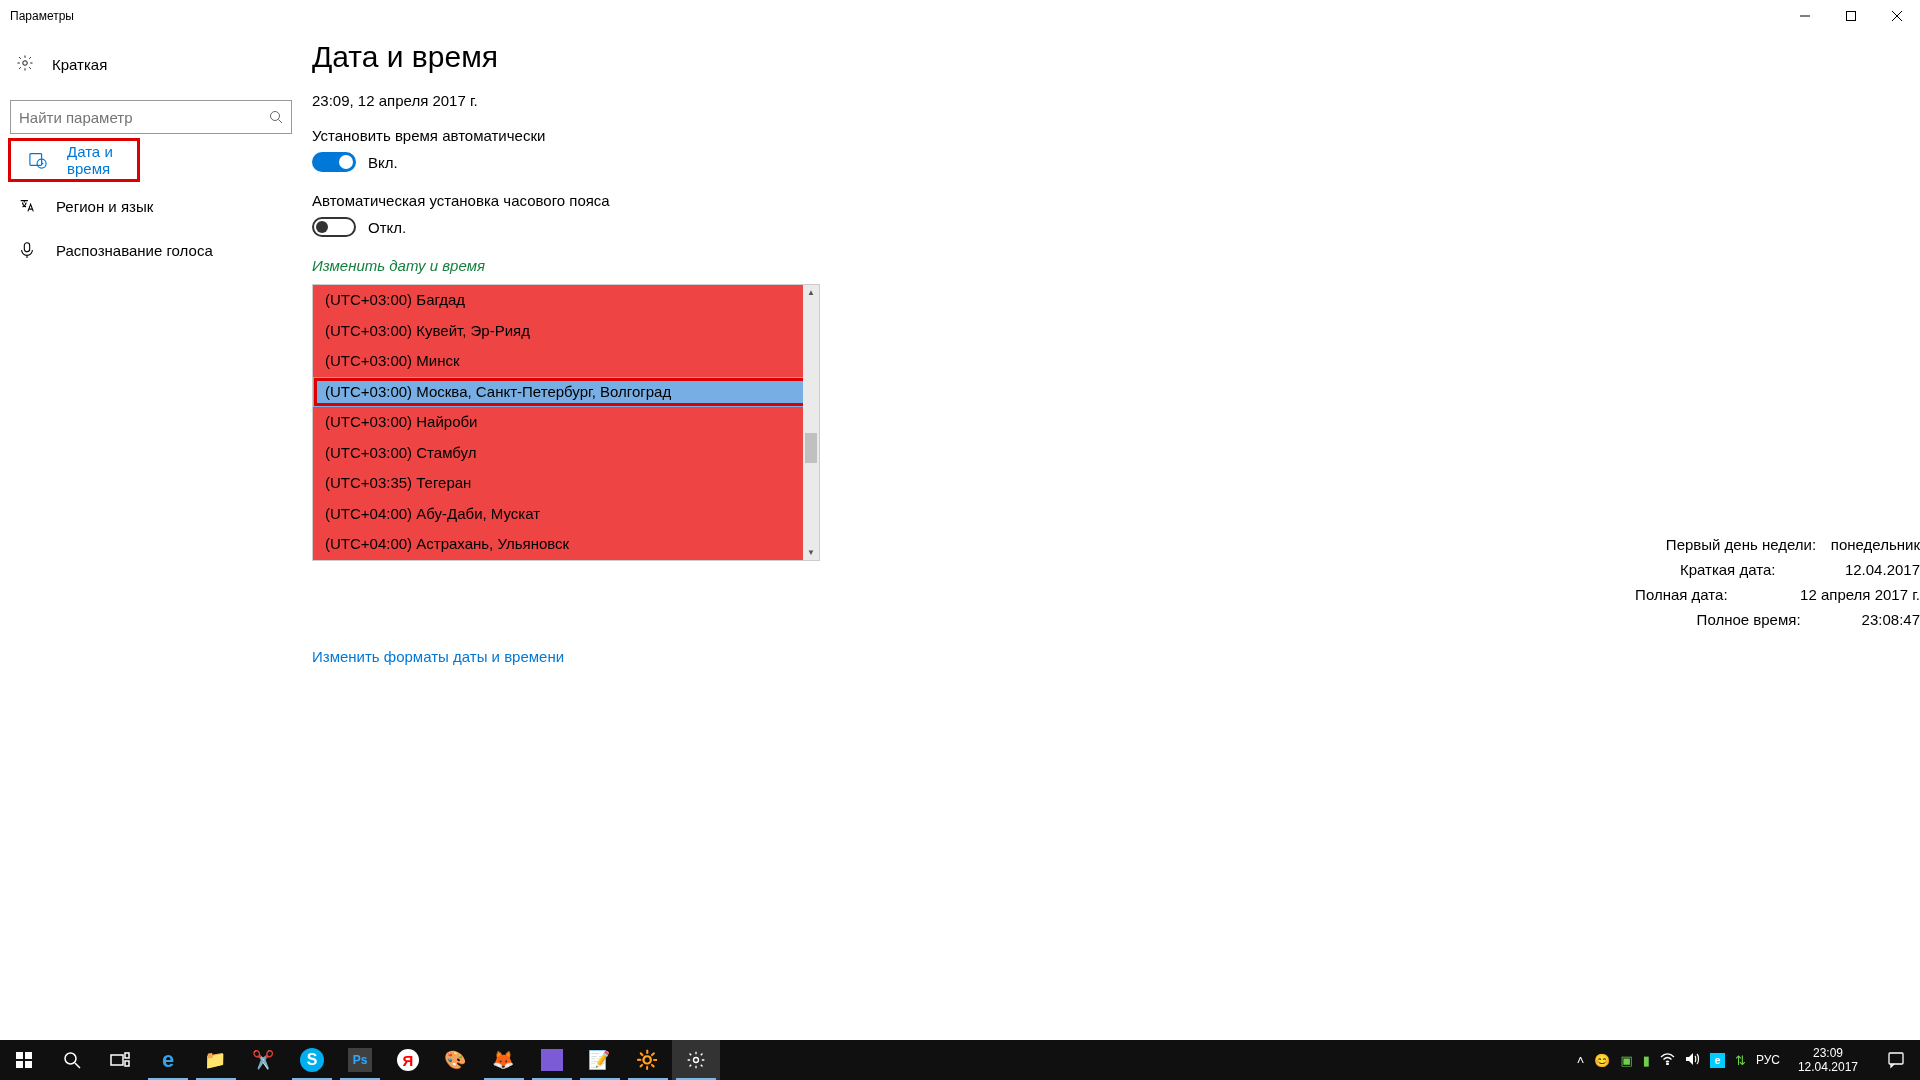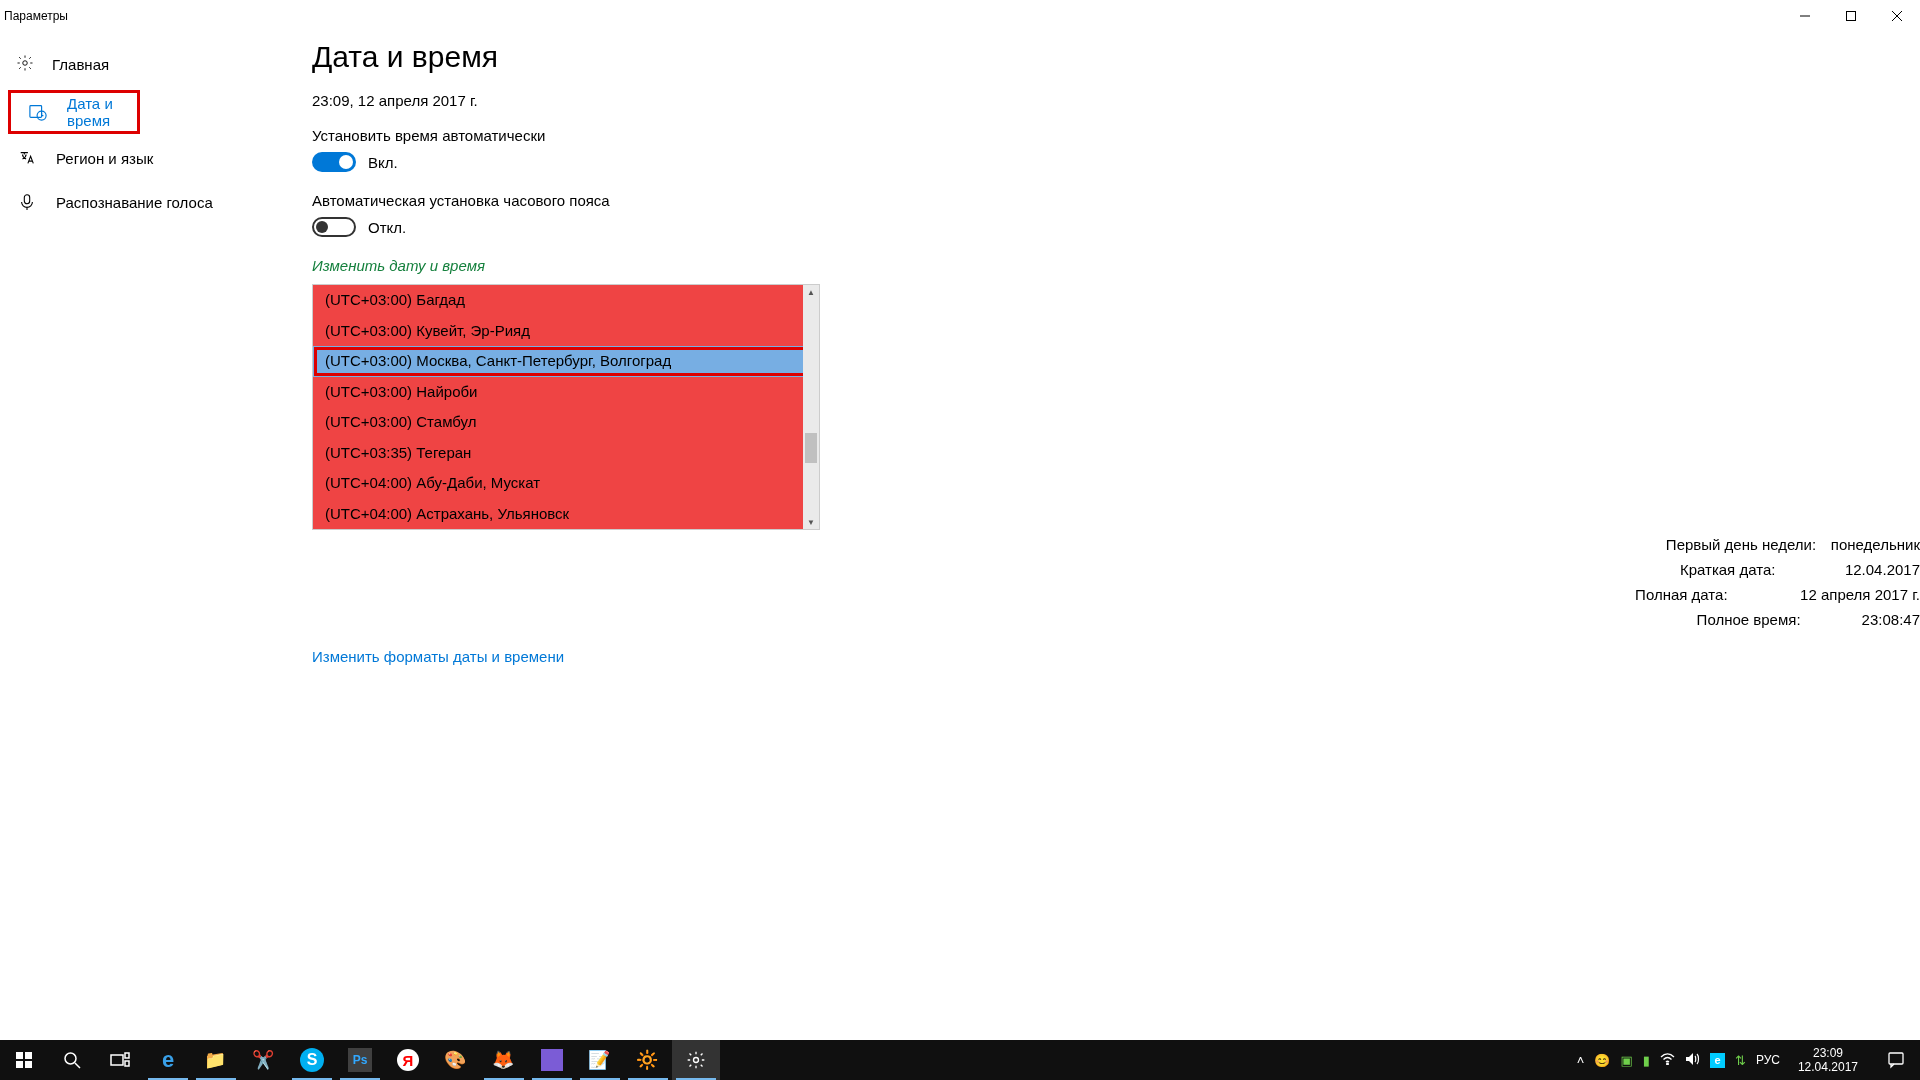--- a/index.html
+++ b/index.html
@@ -1,18 +1,18 @@
 <!DOCTYPE html>
 <html><head>
 <meta charset="utf-8">
 <style>
   * { margin:0; padding:0; box-sizing:border-box; font-family:"Segoe UI","Segoe UI Light",Arial,sans-serif; }
   html,body { width:1920px; height:1080px; background:#fff; overflow:hidden; color:#000; }
   
-  .titlebar { height:32px; display:flex; align-items:center; padding-left:4px; font-size:12px; }
+  .titlebar { height:32px; display:flex; align-items:center; padding-left:10px; font-size:12px; }
   .titlebar .spacer { flex:1; }
   .winbtn { width:46px; height:32px; display:flex; align-items:center; justify-content:center; }
   .winbtn svg { width:10px; height:10px; stroke:#000; stroke-width:1; fill:none; }
   
   .body { display:flex; height:calc(100% - 32px - 40px); }
   .sidebar { width:310px; padding:10px 0 0 0; }
   .side-home { display:flex; align-items:center; height:44px; padding-left:16px; font-size:15px; gap:18px; }
   .gear-icon svg { width:18px; height:18px; stroke:#000; fill:none; stroke-width:1.2; }
   .searchbox { margin:14px 18px 0 10px; height:34px; border:1px solid #999; display:flex; align-items:center; padding:0 8px 0 8px; }
   .searchbox input { border:none; outline:none; flex:1; font-size:15px; color:#666; background:transparent; }
@@ -87,21 +87,30 @@
 <div class="body">
 
   <div class="sidebar">
     <div class="side-home">
       <span class="gear-icon">
         <svg viewBox="0 0 24 24">
             <circle cx="12" cy="12" r="3"></circle>
             <path d="M12 2v3M12 19v3M4.2 4.2l2.1 2.1M17.7 17.7l2.1 2.1M2 12h3M19 12h3M4.2 19.8l2.1-2.1M17.7 6.3l2.1-2.1"></path>
           </svg>
       </span>
-      <span>Главная</span>
+      <span>Краткая</span>
+    </div>
+    <div class="searchbox">
+      <input placeholder="Найти параметр" style="">
+      <span class="sicon">
+        <svg viewBox="0 0 14 14" width="14" height="14" fill="none" stroke="#666" stroke-width="1">
+            <circle cx="6" cy="6" r="4.5"></circle>
+            <line x1="9.5" y1="9.5" x2="13" y2="13"></line>
+          </svg>
+      </span>
     </div>
 
     <div class="side-item active highlight-red" style="margin:4px 170px 2px 8px;">
       <span class="icn">
         <svg viewBox="0 0 20 20" width="18" height="18" fill="none" stroke="#0078d7" stroke-width="1.3">
             <rect x="1" y="3" width="13" height="13" rx="1"></rect>
             <circle cx="14" cy="14" r="5"></circle>
             <path d="M14 11v3h2"></path>
           </svg>
       </span>
@@ -143,20 +152,21 @@
     <div class="toggle-row">
       <div class="toggle off"></div>
       <span class="toggle-state">Откл.</span>
     </div>
 
     <div class="muted-label">Изменить дату и время</div>
 
     <div class="dropdown">
       <div class="dd-item">(UTC+03:00) Багдад</div>
       <div class="dd-item">(UTC+03:00) Кувейт, Эр-Рияд</div>
+      <div class="dd-item">(UTC+03:00) Минск</div>
       <div class="dd-item selected hl">(UTC+03:00) Москва, Санкт-Петербург, Волгоград</div>
       <div class="dd-item">(UTC+03:00) Найроби</div>
       <div class="dd-item">(UTC+03:00) Стамбул</div>
       <div class="dd-item">(UTC+03:35) Тегеран</div>
       <div class="dd-item">(UTC+04:00) Абу-Даби, Мускат</div>
       <div class="dd-item">(UTC+04:00) Астрахань, Ульяновск</div>
       <div class="dd-scroll">
         <div class="arrow" style="top:0">▲</div>
         <div class="thumb"></div>
         <div class="arrow" style="bottom:0">▼</div>

